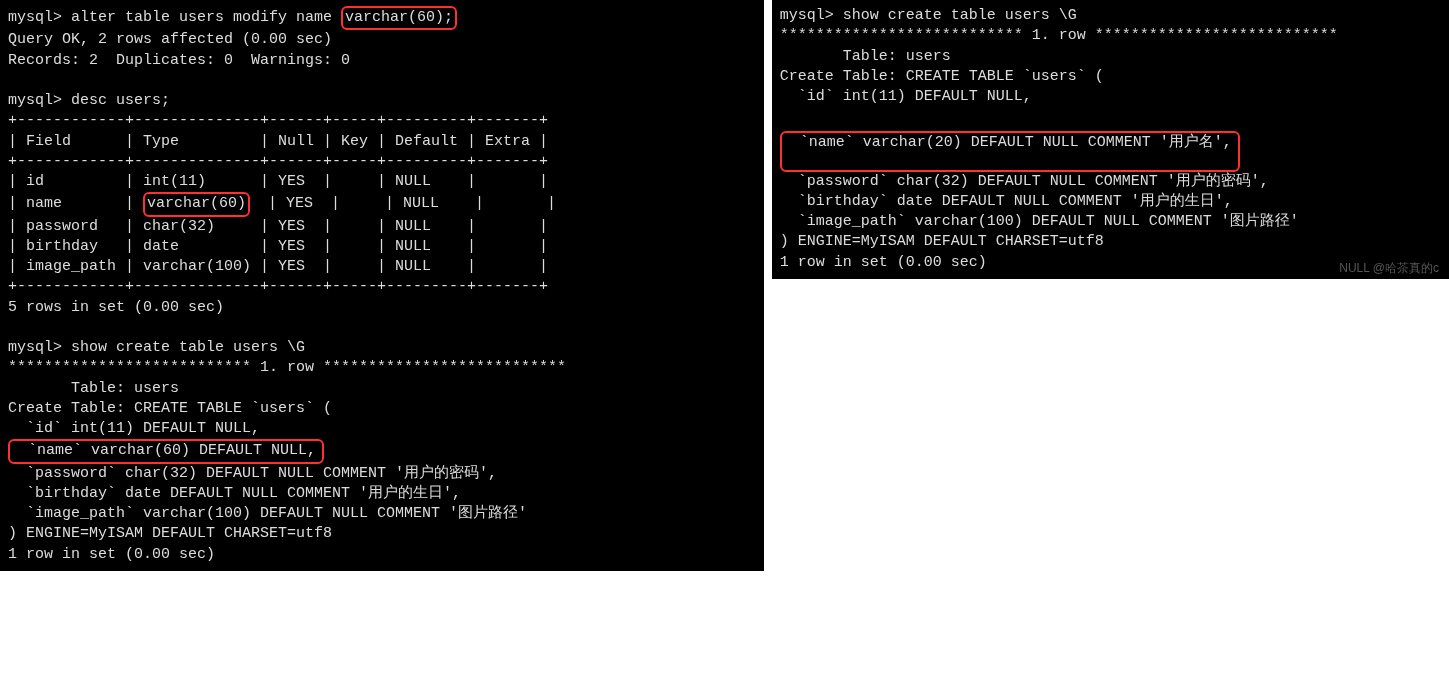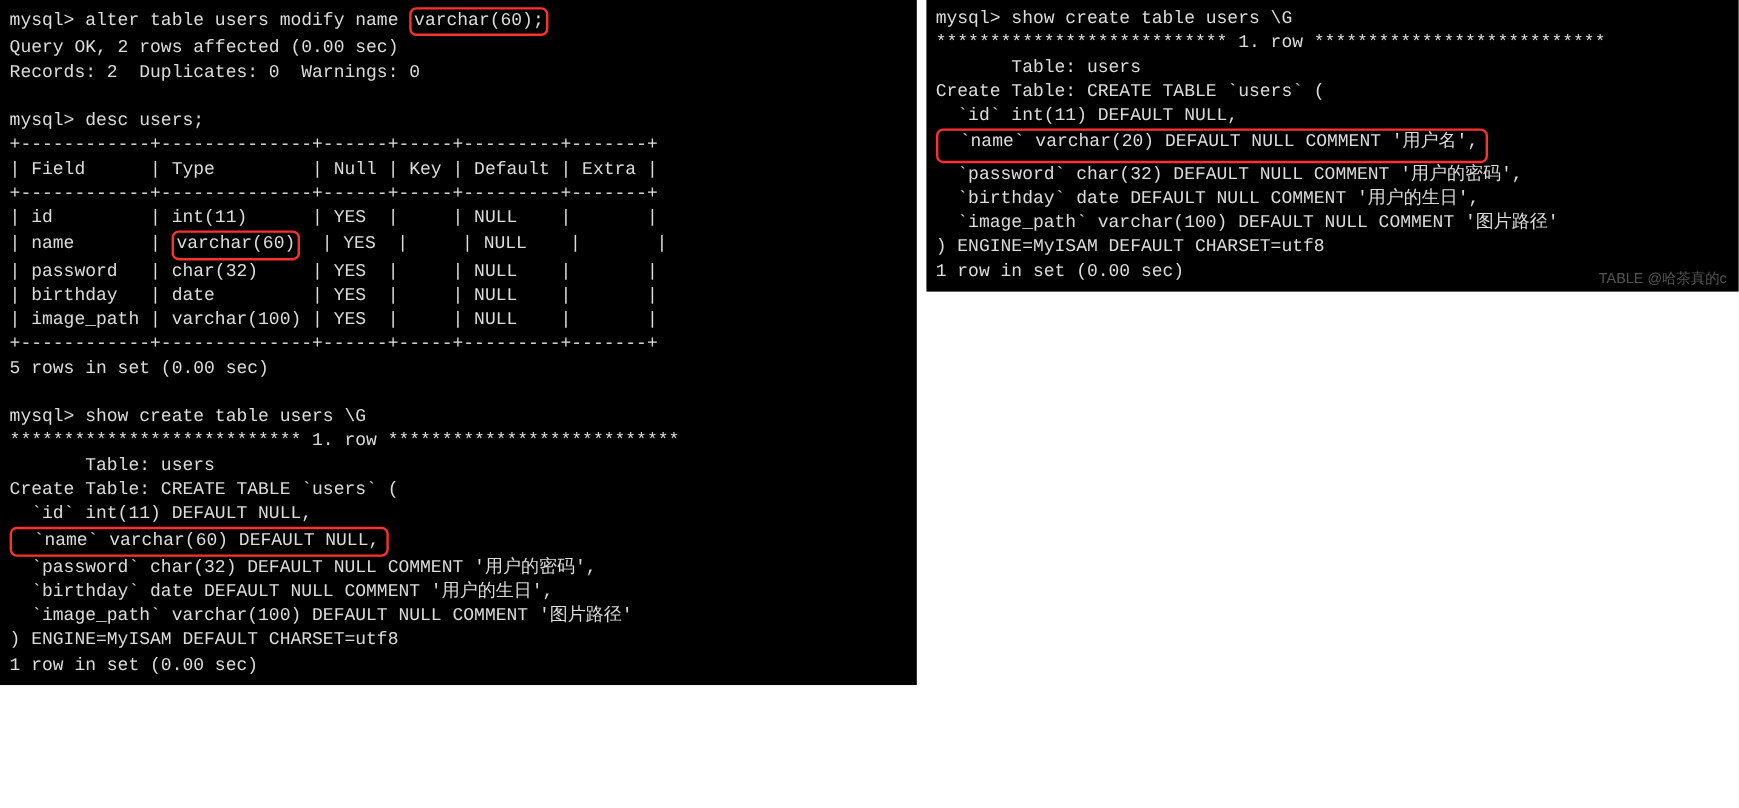--- a/index.html
+++ b/index.html
@@ -98,23 +98,23 @@
 <span>1 row in set (0.00 sec)</span></div>
   </div>
 
   <div class="right-panel">
     <div class="right-term-wrap">
       <div class="terminal"><span>mysql&gt; </span><span>show create table users \G</span>
 <span>*************************** 1. row ***************************</span>
 <span>       Table: users</span>
 <span>Create Table: CREATE TABLE `users` (</span>
 <span>  `id` int(11) DEFAULT NULL,</span>
-<span class="redbox" style="padding:0 6px 4px 0;">  `name` varchar(20) DEFAULT NULL COMMENT '用户名',</span>
+<span class="redbox" style="padding:0 6px 16px 0;margin-top:24px;">  `name` varchar(20) DEFAULT NULL COMMENT '用户名',</span>
 <span>  `password` char(32) DEFAULT NULL COMMENT '用户的密码',</span>
 <span>  `birthday` date DEFAULT NULL COMMENT '用户的生日',</span>
 <span>  `image_path` varchar(100) DEFAULT NULL COMMENT '图片路径'</span>
 <span>) ENGINE=MyISAM DEFAULT CHARSET=utf8</span>
 <span>1 row in set (0.00 sec)</span></div>
-      <div class="watermark">TABLE @哈茶真的c</div>
+      <div class="watermark">NULL @哈茶真的c</div>
     </div>
   </div>
 
 </div>
 
 </body></html>

